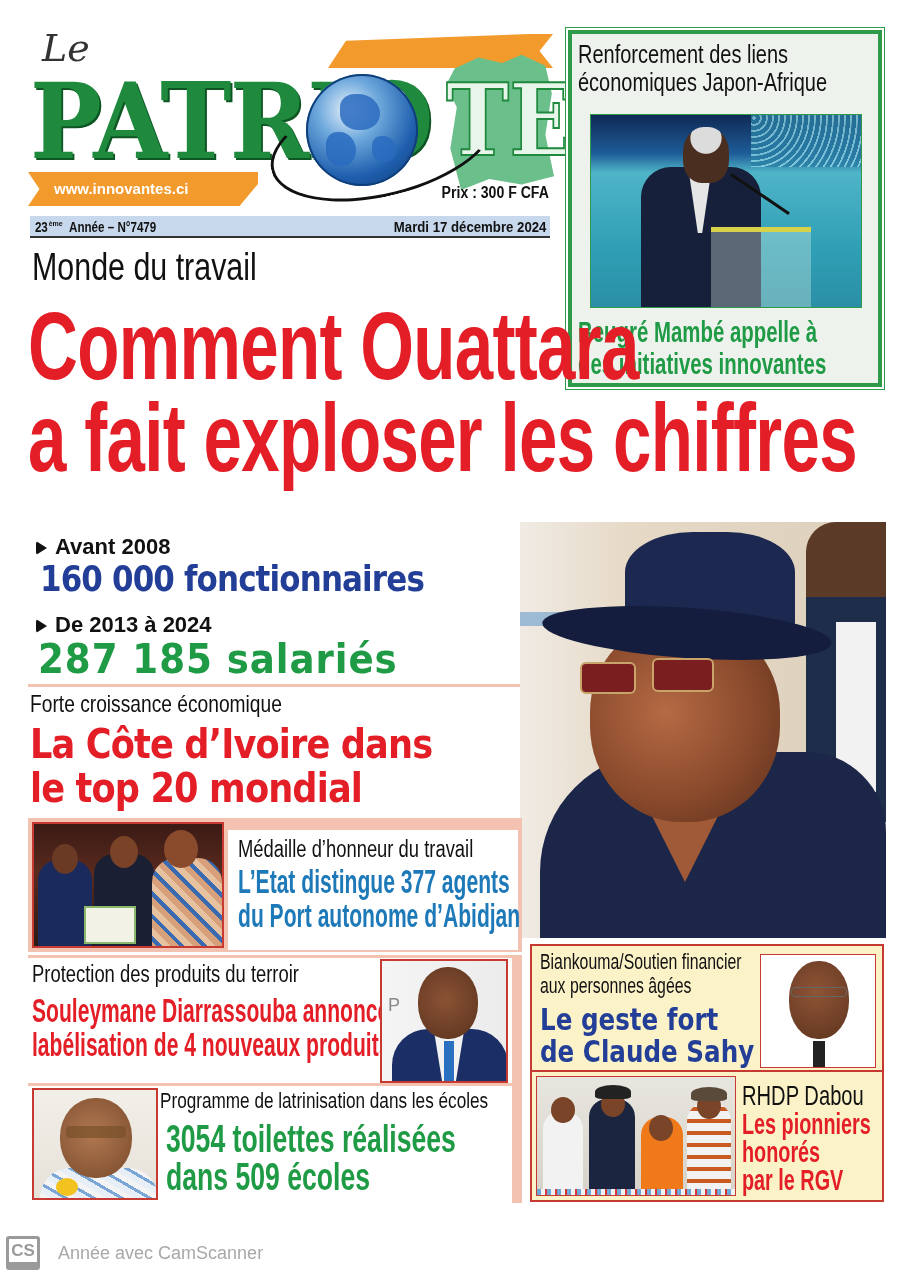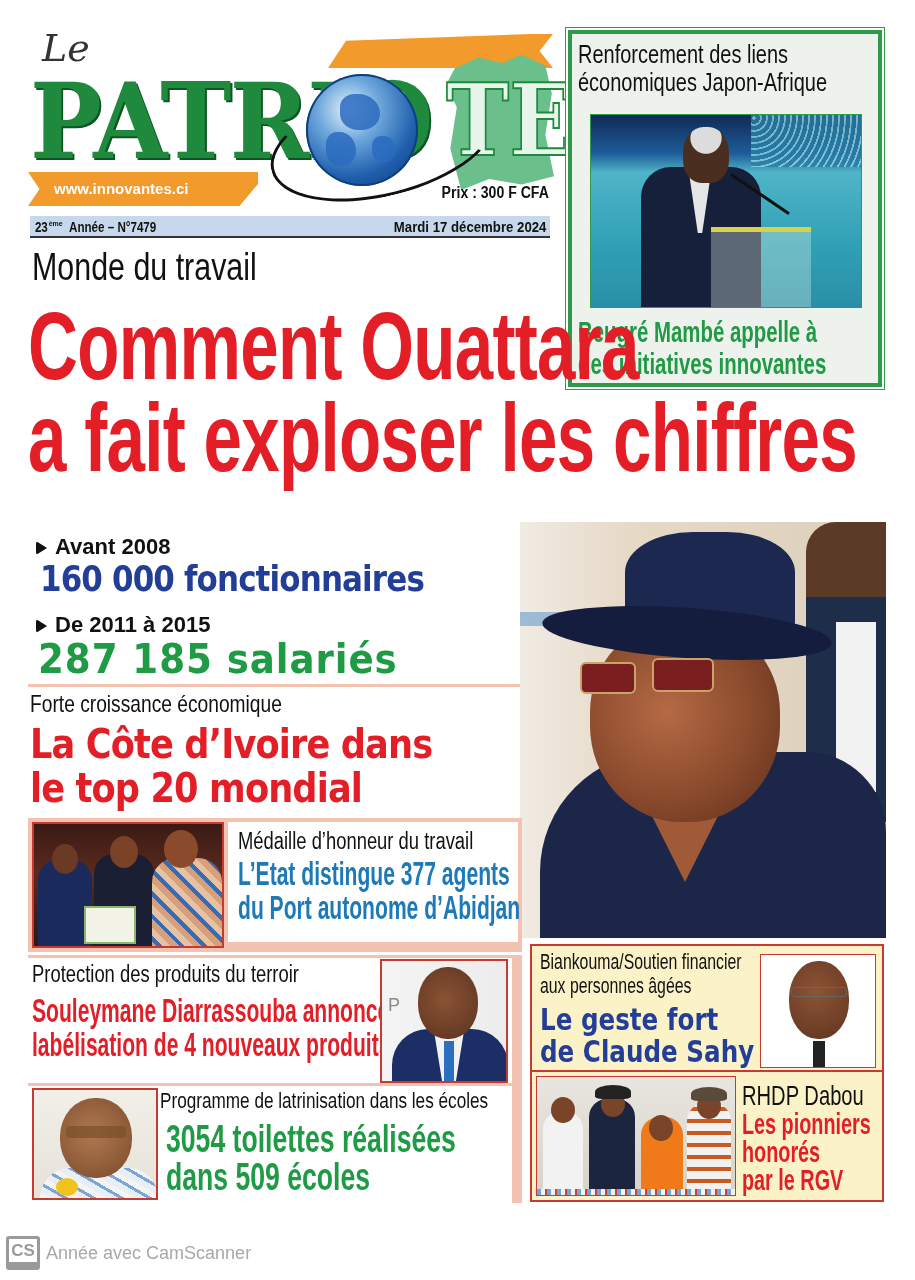--- a/index.html
+++ b/index.html
@@ -109,21 +109,21 @@
   .medal-block { left: 28px; top: 818px; width: 494px; height: 134px; background: #f4c2b0; }
   .medal-photo { position: absolute; left: 4px; top: 4px; width: 192px; height: 126px; border: 2px solid #c73a32;
     background: linear-gradient(180deg, #3a1a14 0%, #5a2a1e 40%, #2a1a14 100%); overflow: hidden; }
   .mp-p1 { position: absolute; left: 4px; top: 36px; width: 54px; height: 90px; background: #1b2a5c; border-radius: 20px 20px 0 0; }
   .mp-p1h { position: absolute; left: 18px; top: 20px; width: 26px; height: 30px; background: #6a3a24; border-radius: 50%; }
   .mp-p2 { position: absolute; left: 60px; top: 30px; width: 60px; height: 96px; background: #1a1f33; border-radius: 20px 20px 0 0; }
   .mp-p2h { position: absolute; left: 76px; top: 12px; width: 28px; height: 32px; background: #7a4226; border-radius: 50%; }
   .mp-p3 { position: absolute; left: 118px; top: 34px; width: 70px; height: 92px; background: repeating-linear-gradient(45deg, #d7a07a 0 6px, #3a6ab0 6px 10px, #e6c2a0 10px 16px); border-radius: 24px 24px 0 0; }
   .mp-p3h { position: absolute; left: 130px; top: 6px; width: 34px; height: 38px; background: #8a4a2c; border-radius: 50%; }
   .mp-cert { position: absolute; left: 50px; top: 82px; width: 52px; height: 38px; background: #f2f2e6; border: 2px solid #8ab86a; }
-  .medal-text { position: absolute; left: 200px; top: 4px; width: 290px; height: 120px; background: #ffffff; }
+  .medal-text { position: absolute; left: 200px; top: 12px; width: 290px; height: 120px; background: #ffffff; }
   .medal-kicker { position: absolute; left: 10px; top: 6px; font-size: 23px; color: #111; transform: scaleX(0.8); transform-origin: left top; white-space: nowrap; }
   .medal-headline { position: absolute; left: 10px; top: 34px; font-size: 34px; line-height: 34px; font-weight: bold; color: #1d79b8;
     transform: scaleX(0.62); transform-origin: left top; white-space: nowrap; }
 
   
   .terroir-block { left: 28px; top: 955px; width: 494px; height: 128px; }
   .terroir-rule-top { position: absolute; left: 0; top: 0; width: 494px; height: 3px; background: #f4c2b0; }
   .terroir-kicker { position: absolute; left: 4px; top: 6px; font-size: 23px; color: #111; transform: scaleX(0.8); transform-origin: left top; white-space: nowrap; }
   .terroir-headline { position: absolute; left: 4px; top: 38px; font-size: 34px; line-height: 34px; font-weight: bold; color: #e41e26;
     transform: scaleX(0.62); transform-origin: left top; white-space: nowrap; }
@@ -165,21 +165,21 @@
   .rg-p { position: absolute; bottom: 4px; border-radius: 18px 18px 0 0; }
   .rg-h { position: absolute; border-radius: 50%; background: #7a4428; }
   .rg-hat { position: absolute; background: #222; border-radius: 50% 50% 20% 20%; }
   .rgv-floor { position: absolute; left: 0; bottom: 0; width: 200px; height: 6px; background: repeating-linear-gradient(90deg, #6fa6d8 0 4px, #f2f2f2 4px 8px, #d63a32 8px 10px); }
   .rgv-kicker { position: absolute; left: 210px; top: 134px; font-size: 28px; color: #111; transform: scaleX(0.72); transform-origin: left top; white-space: nowrap; }
   .rgv-headline { position: absolute; left: 210px; top: 164px; font-size: 30px; line-height: 28px; font-weight: bold; color: #e41e26;
     transform: scaleX(0.66); transform-origin: left top; width: 200px; }
   .rgv-headline span { display: block; }
 
   
-  .camscanner { left: 6px; top: 1236px; display: flex; align-items: center; gap: 6px; }
+  .camscanner { left: 6px; top: 1236px; display: flex; align-items: center; gap: 18px; }
   .cs-logo { width: 34px; height: 34px; border: 3px solid #9a9a9a; border-radius: 3px; color: #9a9a9a; font-weight: bold; font-size: 17px;
     display: flex; align-items: center; justify-content: center; border-bottom-width: 8px; }
   .cs-text { font-size: 18px; color: #a8a8a8; }
 </style>
 </head>
 <body>
 
 <div class="abs masthead">
   <div class="banner-top"></div>
   <div class="banner-bottom"></div>
@@ -223,21 +223,21 @@
   <span class="headline-l1">Comment Ouattara</span>
   <span class="headline-l2">a fait exploser les chiffres</span>
 </div>
 
 <div class="abs stat-label stat1-label">
   <span class="bullet"></span><span>Avant 2008</span>
 </div>
 <div class="abs stat1-value">160 000 fonctionnaires</div>
 
 <div class="abs stat-label stat2-label">
-  <span class="bullet"></span><span>De 2011 à 2015</span>
+  <span class="bullet"></span><span>De 2013 à 2024</span>
 </div>
 <div class="abs stat2-value">287 185 salariés</div>
 
 <div class="abs pink-rule rule1"></div>
 
 <div class="abs growth-kicker">Forte croissance économique</div>
 <div class="abs growth-headline">
   <div>La Côte d’Ivoire dans</div>
   <div>le top 20 mondial</div>
 </div>

